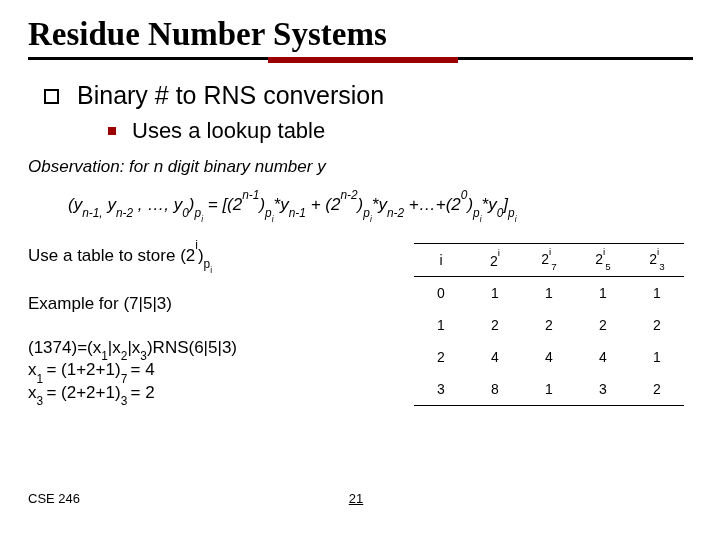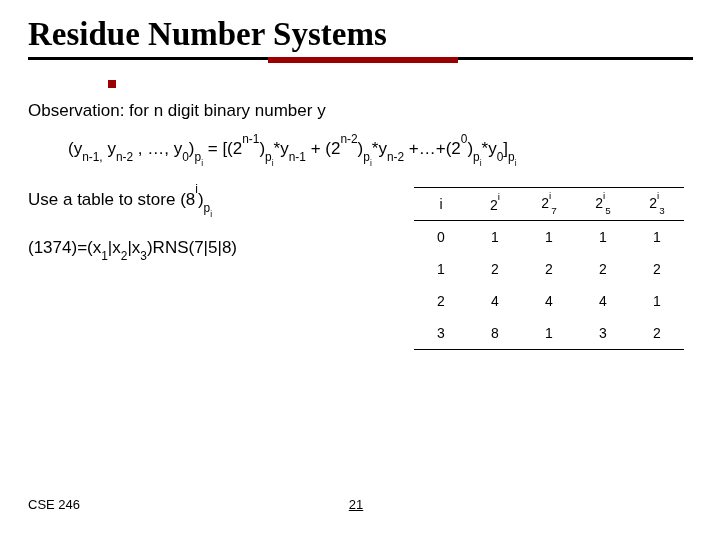--- a/index.html
+++ b/index.html
@@ -67,21 +67,21 @@
     flex: 0 0 auto;
   }
   .level2-text {
     font-size: 22px;
   }
   .body {
     font-size: 17px;
     line-height: 1.35;
     margin-top: 10px;
   }
-  .body p { margin: 12px 0 4px 0; }
+  .body p { margin: 12px 0 4px 0; font-style: italic; }
   .indent { padding-left: 40px; }
   .cols {
     display: flex;
     margin-top: 22px;
     align-items: flex-start;
   }
   .left {
     flex: 1;
     font-size: 17px;
   }
@@ -103,66 +103,78 @@
   table.lookup thead th {
     border-bottom: 1px solid #000;
     border-top: 1px solid #000;
     font-weight: normal;
   }
   table.lookup tbody tr:last-child td {
     border-bottom: 1px solid #000;
   }
   .footer {
     position: absolute;
-    bottom: 28px;
+    bottom: 34px;
     left: 28px;
     right: 28px;
     font-size: 13px;
     display: flex;
     align-items: center;
   }
   .footer-course { flex: 0 0 auto; }
   .footer-page { position: absolute; left: 50%; transform: translateX(-50%); text-decoration: underline; }
   sub { font-size: 0.7em; position: relative; top: 0.25em; text-align: right; }
   sup { font-size: 0.7em; position: relative; top: -0.35em; }
 </style>
 </head>
 <body>
 
 <div class="slide">
 
   <div class="title">Residue Number Systems</div>
   <div class="title-underline"></div>
   <div class="accent-bar"></div>
 
+  <div class="level1">
+    <div class="sq-open"></div>
+    <div class="level1-text">Binary # to RNS conversion</div>
+  </div>
 
   <div class="level2">
     <div class="sq-fill"></div>
+    <div class="level2-text">Uses a lookup table</div>
   </div>
 
   <div class="body">
     <p>Observation: for n digit binary number y</p>
     <p class="indent">
       <span>(y</span><sub>n-1,</sub>
       <span>y</span><sub>n-2</sub>
       <span>, …, y</span><sub>0</sub><span>)</span><sub><span>p</span><sub>i</sub></sub>
       <span>= [(2</span><sup>n-1</sup><span>)</span><sub><span>p</span><sub>i</sub></sub><span>*y</span><sub>n-1</sub>
       <span>+ (2</span><sup>n-2</sup><span>)</span><sub><span>p</span><sub>i</sub></sub><span>*y</span><sub>n-2</sub>
       <span>+…+(2</span><sup>0</sup><span>)</span><sub><span>p</span><sub>i</sub></sub><span>*y</span><sub>0</sub><span>]</span><sub><span>p</span><sub>i</sub></sub>
     </p>
   </div>
 
   <div class="cols">
     <div class="left">
       <div class="blk">
-        <span>Use a table to store (8</span><sup>i</sup><span>)</span><sub><span>p</span><sub>i</sub></sub>
+        <span>Use a table to store (2</span><sup>i</sup><span>)</span><sub><span>p</span><sub>i</sub></sub>
       </div>
+      <div class="blk">Example for (7|5|3)</div>
       <div class="blk">
         <div>
-          <span>(1374)=(x</span><sub>1</sub><span>|x</span><sub>2</sub><span>|x</span><sub>3</sub><span>)RNS(7|5|8)</span>
+          <span>(1374)=(x</span><sub>1</sub><span>|x</span><sub>2</sub><span>|x</span><sub>3</sub><span>)RNS(6|5|3)</span>
+        </div>
+        <div>
+          <span>x</span><sub>1 </sub><span>= (1+2+1)</span><sub>7 </sub><span>= 4</span>
+        </div>
+        <div>
+          <span>x</span><sub>3 </sub><span>= (2+2+1)</span><sub>3 </sub><span>= 2</span>
         </div>
       </div>
     </div>
 
     <div class="right">
       <table class="lookup">
         <thead>
           <tr>
             <th><span>i</span></th>
             <th>2<sup>i</sup></th>

